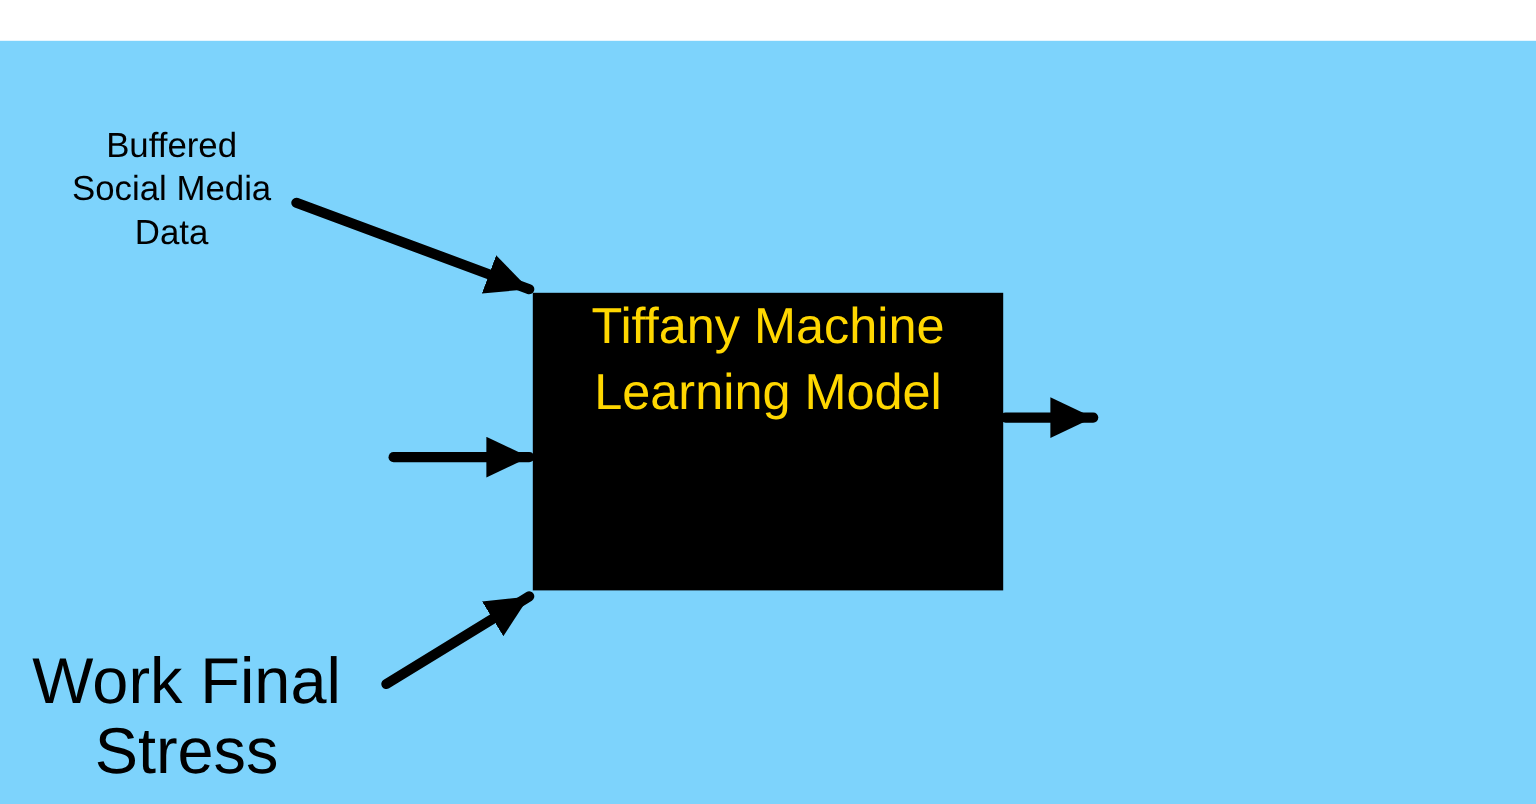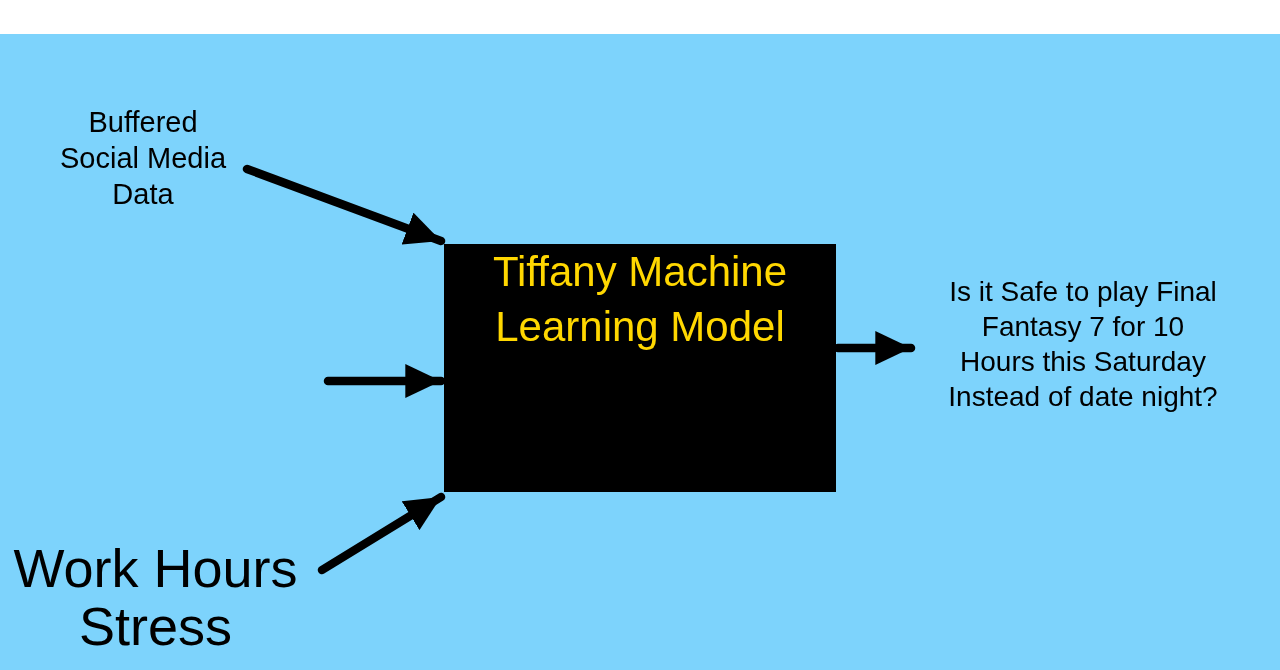--- a/index.html
+++ b/index.html
@@ -61,26 +61,22 @@
     <line x1="328" y1="347" x2="441" y2="347" marker-end="url(#ah)" stroke="#000000"></line>
     <line x1="322" y1="536" x2="441" y2="463" marker-end="url(#ah)" stroke="#000000"></line>
     <line x1="838" y1="314" x2="911" y2="314" marker-end="url(#ah)" stroke="#000000"></line>
   </svg>
 
   <div class="label" id="input-label-1">Buffered
 Social Media
 Data</div>
 
 
-  <div class="label" id="input-label-3">Work Hours
+  <div class="label" id="input-label-3">Work Final
 Stress</div>
 
   <div class="model-box">
     <span>Tiffany Machine
 Learning Model</span>
   </div>
 
-  <div class="label" id="output-label">Is it Safe to play Final
-Fantasy 7 for 10
-Hours this Saturday
-Instead of date night?</div>
 
 </div>
 
 </body></html>

